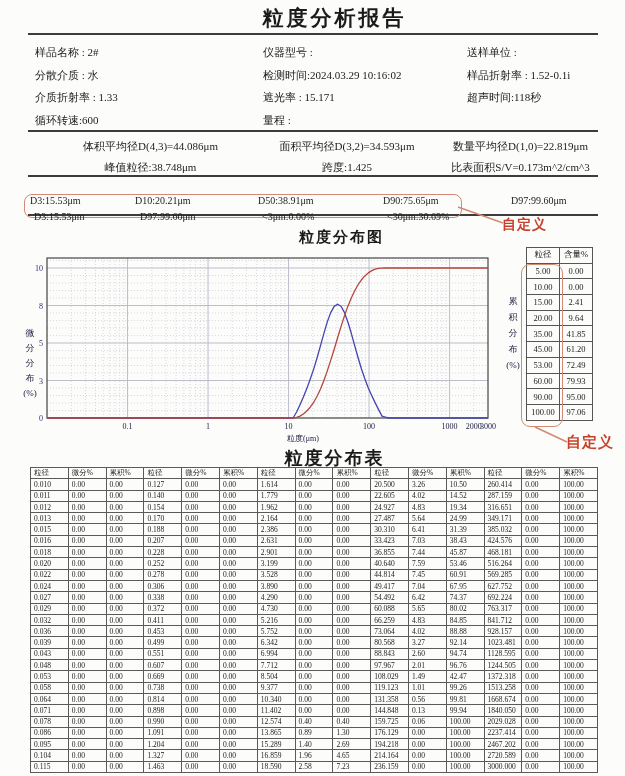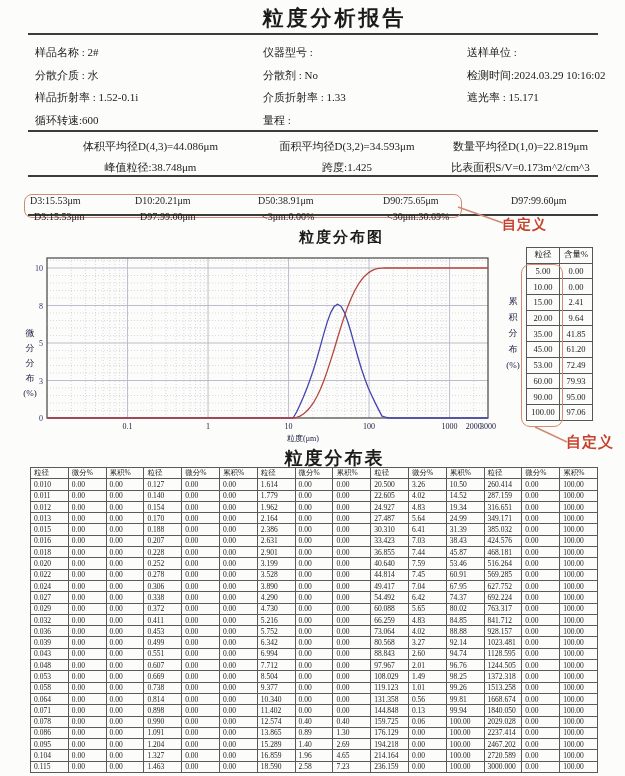--- a/index.html
+++ b/index.html
@@ -38,25 +38,25 @@
 
 <div class="page">
   <div class="title">粒度分析报告</div>
   <div class="rule" style="top:33px"></div>
 
   <div class="info-grid" id="info-grid">
       <div>样品名称 : 2#</div>
       <div>仪器型号 :</div>
       <div>送样单位 :</div>
       <div>分散介质 : 水</div>
-      <div>分散剂 : No</div>
       <div>检测时间:2024.03.29 10:16:02</div>
       <div>样品折射率 : 1.52-0.1i</div>
       <div>介质折射率 : 1.33</div>
       <div>遮光率 : 15.171</div>
+      <div>超声时间:118秒</div>
       <div>循环转速:600</div>
       <div>量程 :</div>
     </div>
   <div class="rule" style="top:130px"></div>
 
   <div class="avg-grid" id="avg-grid">
       <div>体积平均径D(4,3)=44.086μm</div>
       <div>面积平均径D(3,2)=34.593μm</div>
       <div>数量平均径D(1,0)=22.819μm</div>
       <div>峰值粒径:38.748μm</div>
@@ -544,21 +544,21 @@
           <td>0.00</td>
           <td>0.00</td>
           <td>0.669</td>
           <td>0.00</td>
           <td>0.00</td>
           <td>8.504</td>
           <td>0.00</td>
           <td>0.00</td>
           <td>108.029</td>
           <td>1.49</td>
-          <td>98.25</td>
+          <td>42.47</td>
           <td>1372.318</td>
           <td>0.00</td>
           <td>100.00</td>
         </tr>
         <tr>
           <td>0.058</td>
           <td>0.00</td>
           <td>0.00</td>
           <td>0.738</td>
           <td>0.00</td>

